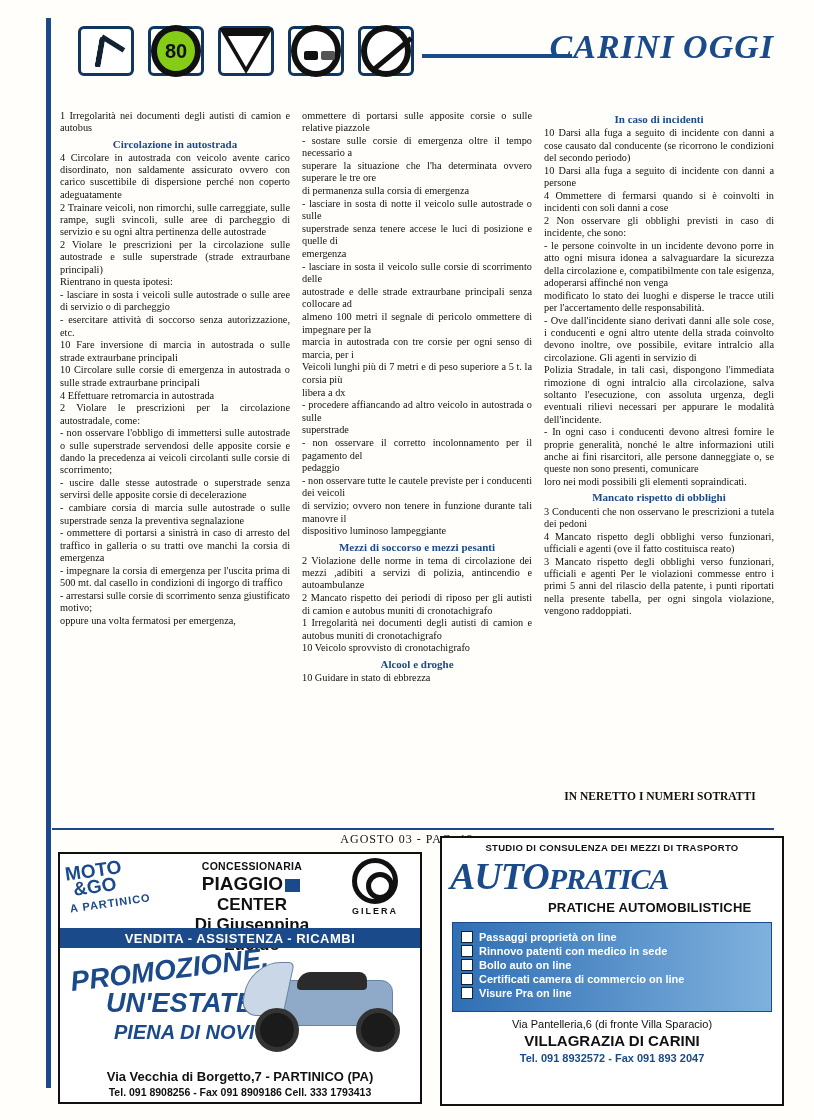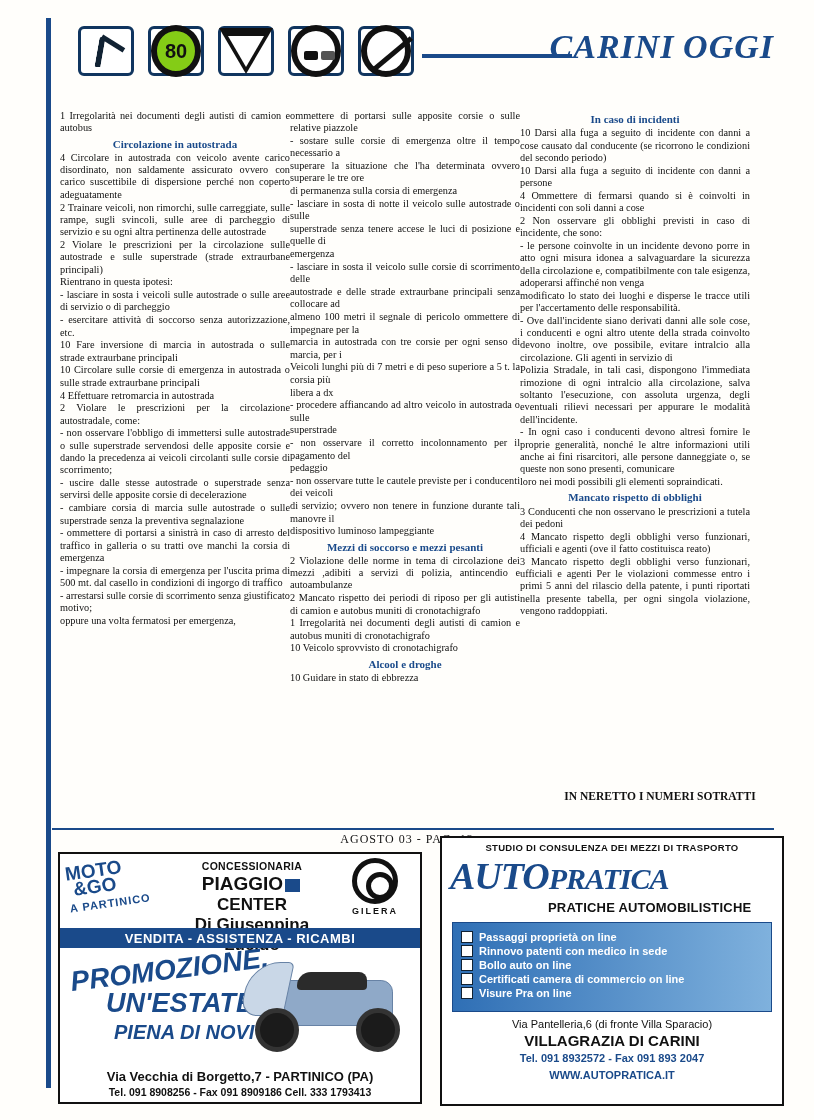--- a/index.html
+++ b/index.html
@@ -72,21 +72,21 @@
     position:absolute;right:0;top:6px;
     font-family:"Liberation Serif",serif;font-style:italic;font-weight:bold;
     font-size:30px;color:#1a4a8a;letter-spacing:1px;white-space:nowrap;
   }
   .logo .big{font-size:34px;}
   .frame-left-bar{
     position:absolute;left:46px;top:18px;width:5px;height:1070px;background:#1a4a8a;
   }
   .cols{
     position:absolute;left:60px;top:110px;width:718px;height:720px;
-    display:flex;
+    display:flex;gap:12px;
   }
   .col{
     width:230px;font-size:10.3px;line-height:12.3px;text-align:justify;
     font-family:"Liberation Serif",serif;
   }
   .col p{margin:0 0 0.5px 0;}
   .col .hd{
     text-align:center;font-weight:bold;font-size:11px;color:#1a4a8a;margin:3px 0 2px 0;
     font-family:"Liberation Serif",serif;
   }
@@ -387,17 +387,16 @@
         <li>
             <span class="chk"></span>
             <span>Visure Pra on line</span>
           </li>
       </ul>
     </div>
     <div class="radd">
       <div class="r1">Via Pantelleria,6 (di fronte Villa Sparacio)</div>
       <div class="r2">VILLAGRAZIA DI CARINI</div>
       <div class="r3">Tel. 091 8932572 - Fax 091 893 2047</div>
-      <div class="r4">WWW.AUTOPRATICA.IT</div>
     </div>
   </div>
 
 </div>
 
 </body></html>

